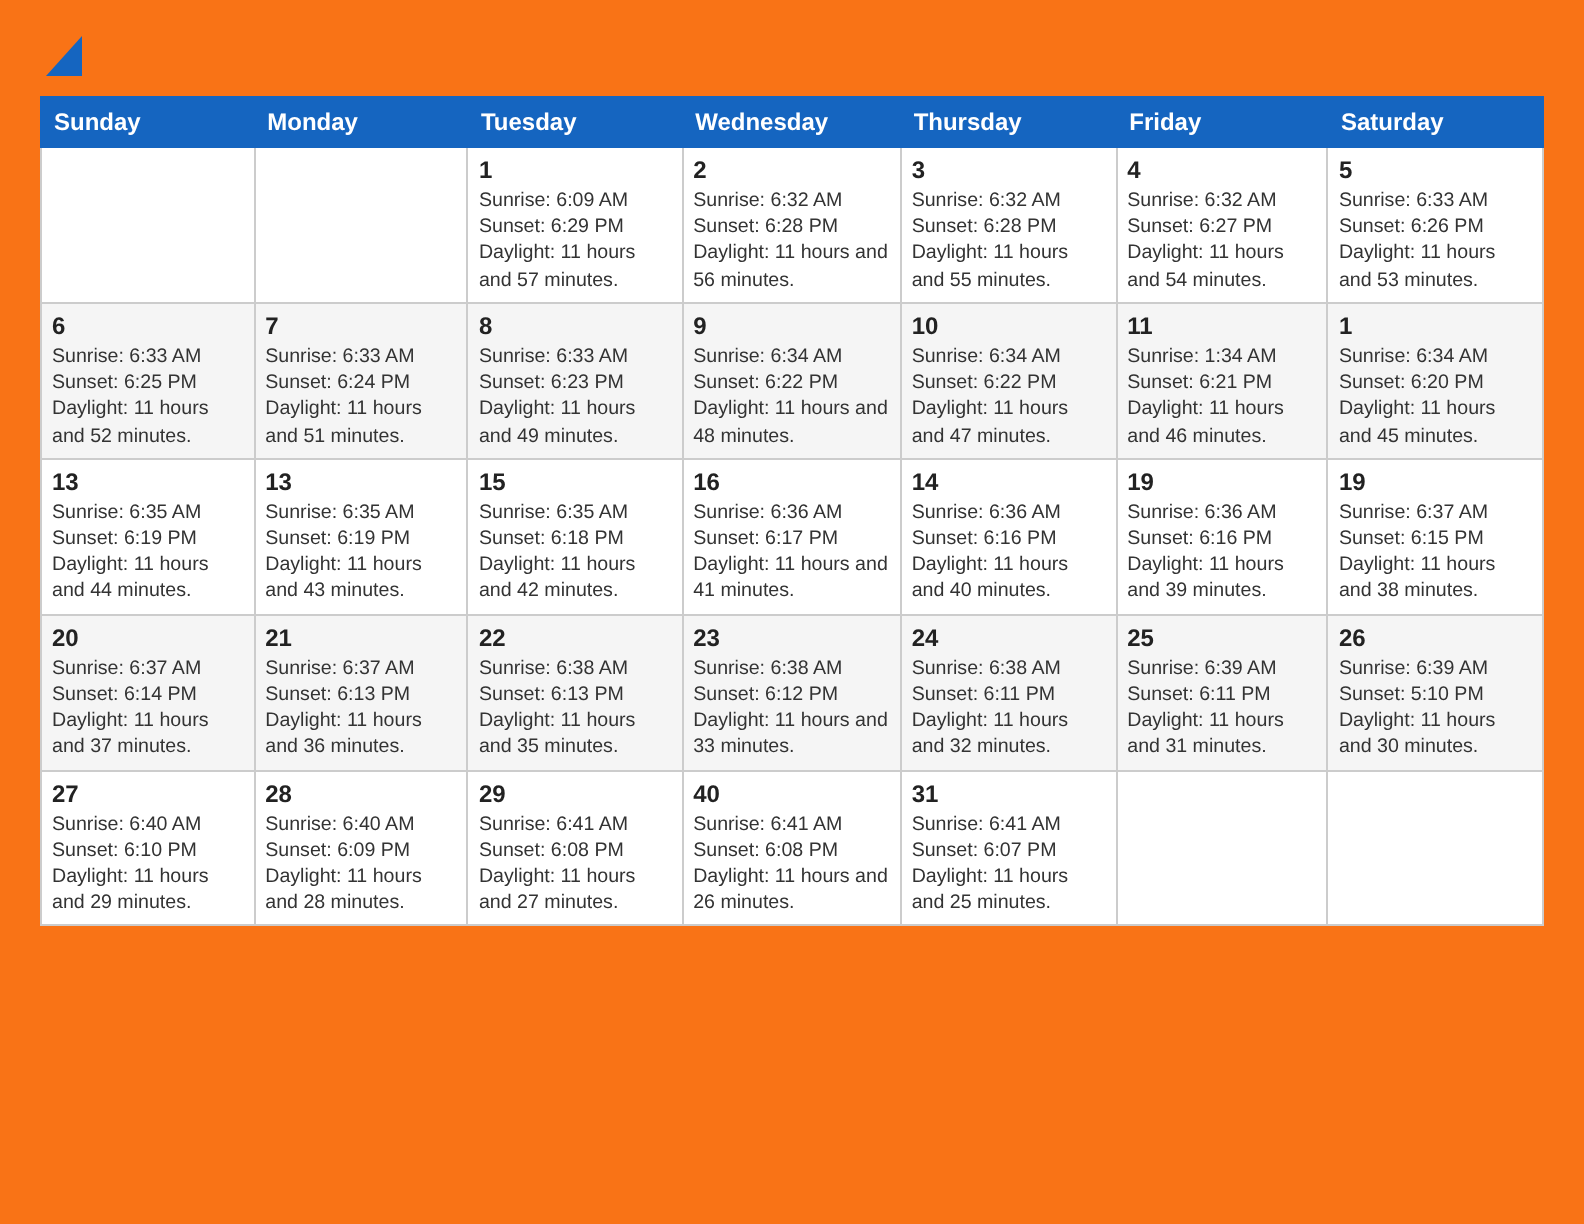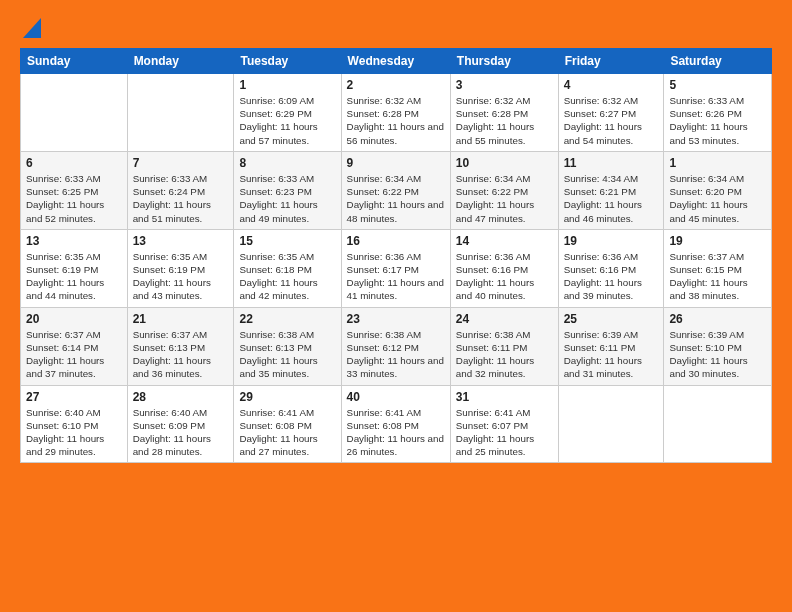--- a/index.html
+++ b/index.html
@@ -190,21 +190,21 @@
 Daylight: 11 hours and 48 minutes.</div>
           </td>
           <td>
             <span class="day-num">10</span>
             <div class="day-info">Sunrise: 6:34 AM
 Sunset: 6:22 PM
 Daylight: 11 hours and 47 minutes.</div>
           </td>
           <td>
             <span class="day-num">11</span>
-            <div class="day-info">Sunrise: 4:34 AM
+            <div class="day-info">Sunrise: 1:34 AM
 Sunset: 6:21 PM
 Daylight: 11 hours and 46 minutes.</div>
           </td>
           <td>
             <span class="day-num">1</span>
             <div class="day-info">Sunrise: 6:34 AM
 Sunset: 6:20 PM
 Daylight: 11 hours and 45 minutes.</div>
           </td>
         </tr>

